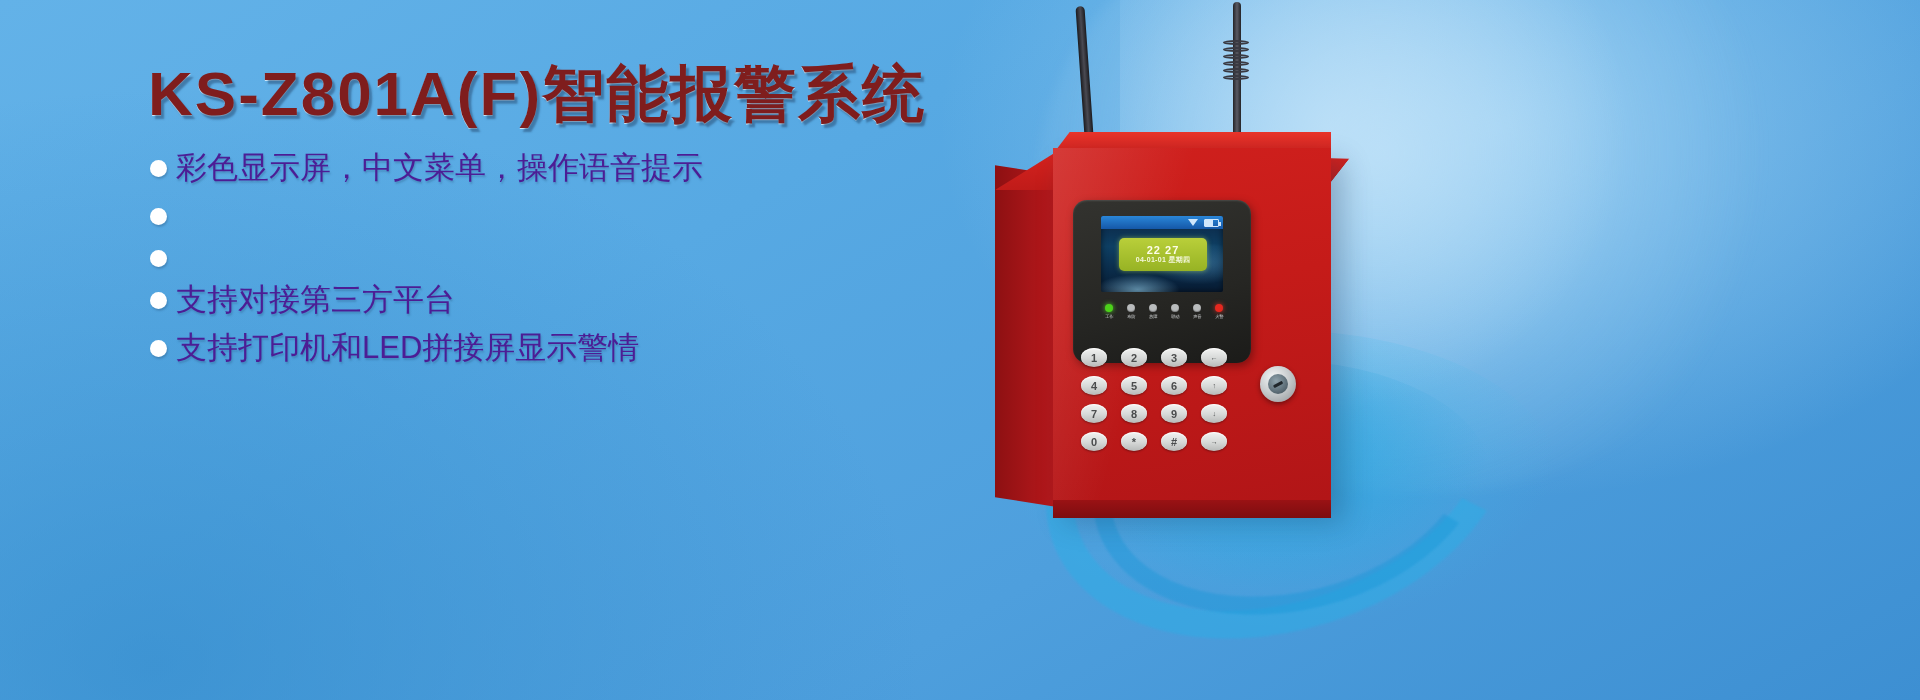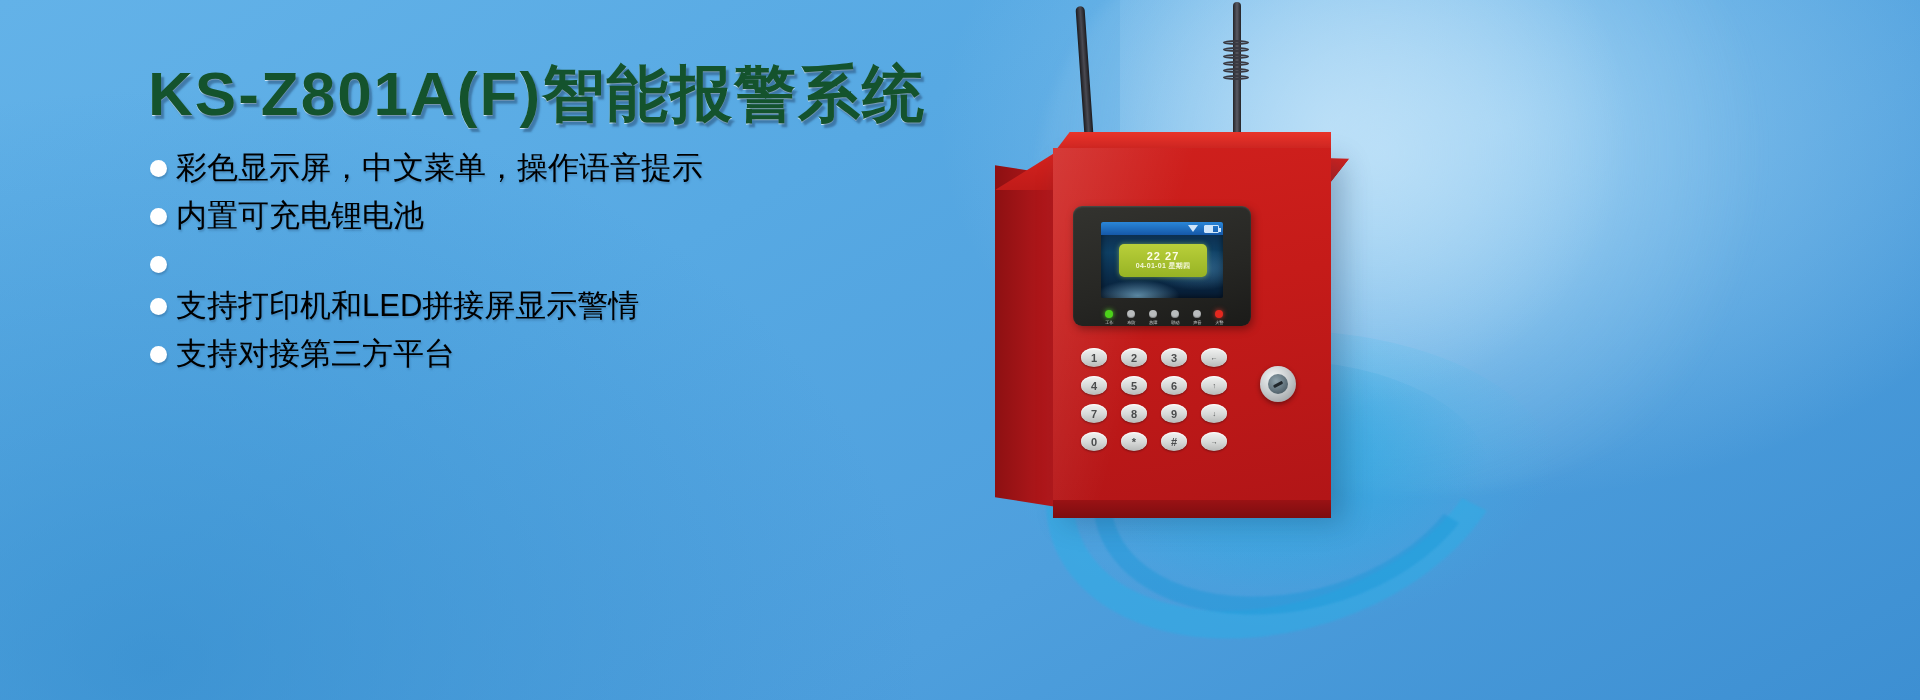--- a/index.html
+++ b/index.html
@@ -50,29 +50,29 @@
   .bg-blob{
     position:absolute; left:1120px; top:0px; width:520px; height:420px;
     background:radial-gradient(ellipse at 40% 30%, rgba(205,232,250,.55) 0%, rgba(205,232,250,0) 68%);
   }
 
   
   .content{ position:absolute; left:0; top:0; width:960px; height:700px; }
 
   .title{
     position:absolute; left:148px; top:52px;
-    font-size:62px; font-weight:700; color:#14532d;
+    font-size:62px; font-weight:700; color:#7f1d1d;
     letter-spacing:2px; white-space:nowrap;
     text-shadow: 3px 4px 2px rgba(40,80,120,.55), 0 1px 0 rgba(255,255,255,.7);
   }
 
   .features{ position:absolute; left:150px; top:152px; list-style:none; }
   .feature{
     display:flex; align-items:flex-start;
-    color:#000000; font-size:31px; font-weight:500;
+    color:#4c1d95; font-size:31px; font-weight:500;
     line-height:1; margin-bottom:17px; white-space:nowrap;
     text-shadow:1px 2px 2px rgba(40,85,130,.35);
   }
   .bullet{
     width:17px; height:17px; border-radius:50%;
     background:#ffffff; flex:0 0 auto;
     margin-right:9px; margin-top:8px;
     box-shadow:1px 2px 2px rgba(40,85,130,.35);
   }
   .feature-text{ display:inline-block; }
@@ -142,24 +142,24 @@
     background:linear-gradient(180deg,#e8352b,#cf211d);
     clip-path:polygon(6% 0%, 100% 0%, 100% 100%, 0% 100%);
   }
   .box-bottom{
     position:absolute; left:98px; top:500px; width:278px; height:18px;
     background:linear-gradient(180deg,#9a1214,#7d0d10);
   }
 
   
   .faceplate{
-    position:absolute; left:118px; top:206px;
-    width:178px; height:120px;
+    position:absolute; left:118px; top:200px;
+    width:178px; height:163px;
     background:linear-gradient(165deg,#33332f 0%, #262623 60%, #1b1b19 100%);
-    border-radius:9px;
+    border-radius:14px;
     box-shadow:inset 0 1px 2px rgba(255,255,255,.14), 2px 3px 8px rgba(0,0,0,.35);
   }
   .lcd{
     position:absolute; left:28px; top:16px; width:122px; height:76px;
     background:linear-gradient(180deg,#0b2442 0%, #0e3f63 40%, #071b33 100%);
     border-radius:2px; overflow:hidden;
     box-shadow:inset 0 0 6px rgba(0,0,0,.6);
   }
   .lcd-status{
     position:absolute; left:0; top:0; width:100%; height:13px;
@@ -255,32 +255,31 @@
 
 <div class="content">
   <div class="title">KS-Z801A(F)智能报警系统</div>
   <ul class="features">
     <li class="feature">
       <span class="bullet"></span>
       <span class="feature-text">彩色显示屏，中文菜单，操作语音提示</span>
     </li>
     <li class="feature">
       <span class="bullet"></span>
-      <span class="feature-text">内置可充电锂电池</span>
-    </li>
-    <li class="feature">
-      <span class="bullet"></span>
+    </li>
+    <li class="feature">
+      <span class="bullet"></span>
+    </li>
+    <li class="feature">
+      <span class="bullet"></span>
+      <span class="feature-text">支持对接第三方平台</span>
     </li>
     <li class="feature">
       <span class="bullet"></span>
       <span class="feature-text">支持打印机和LED拼接屏显示警情</span>
-    </li>
-    <li class="feature">
-      <span class="bullet"></span>
-      <span class="feature-text">支持对接第三方平台</span>
     </li>
   </ul>
 </div>
 
 <div class="device">
 
   <div class="ant ant-left"></div>
   <div class="ant-left-base"></div>
 
   <div class="ant ant-right"></div>

